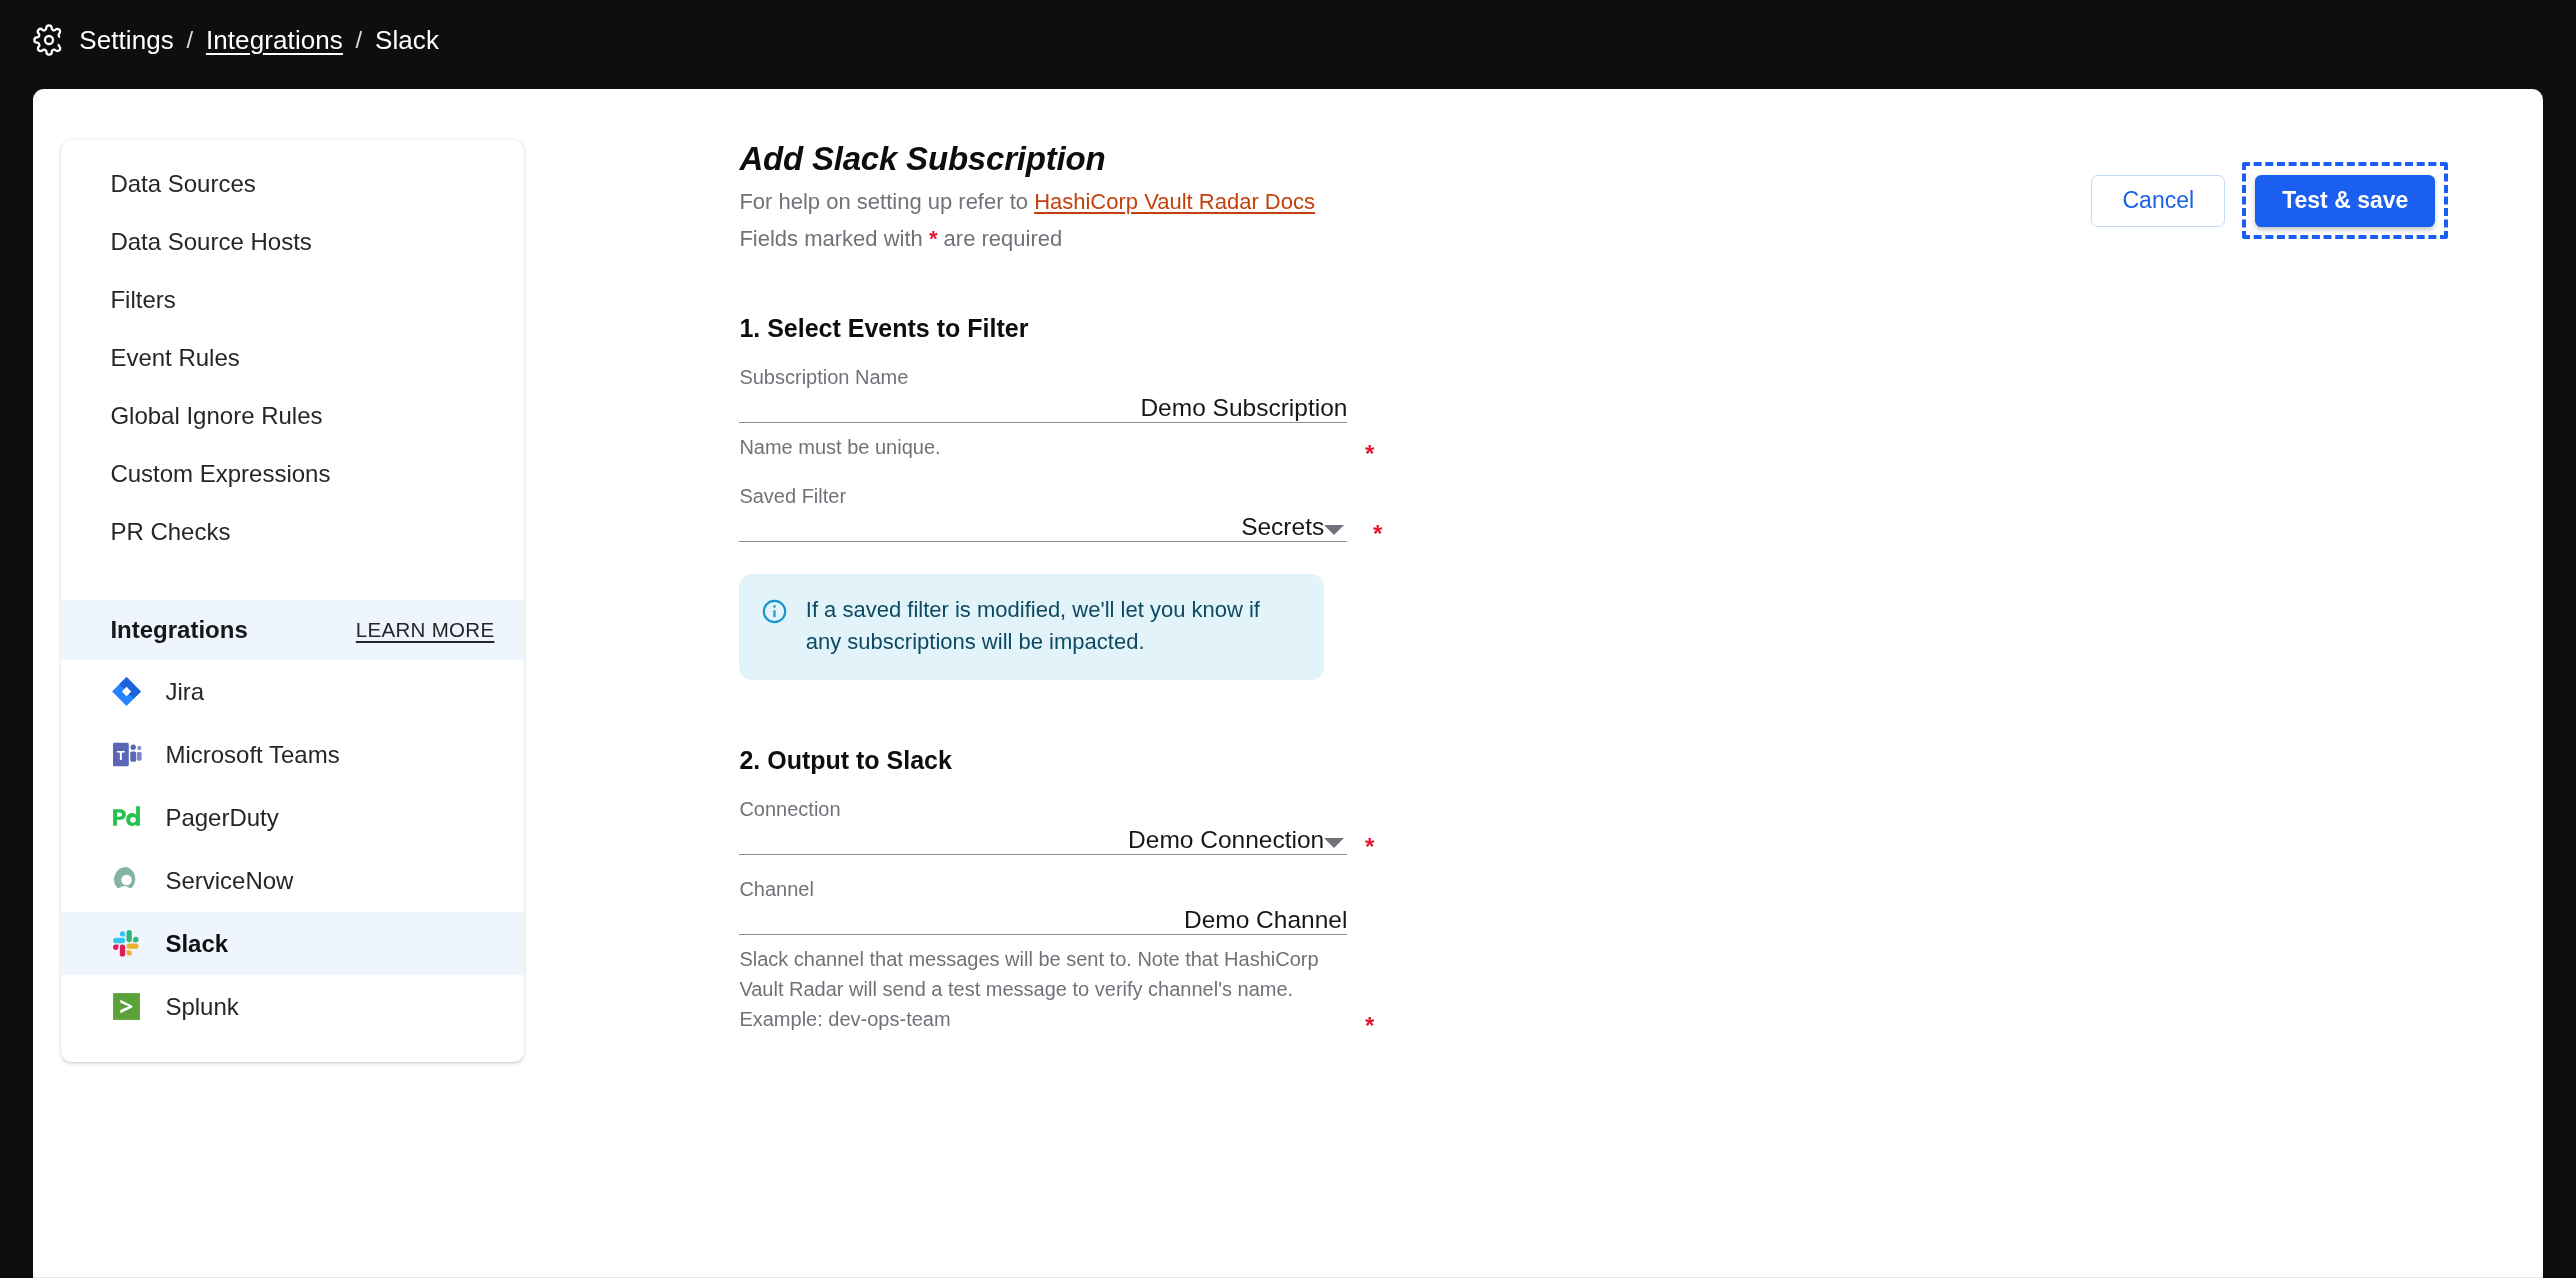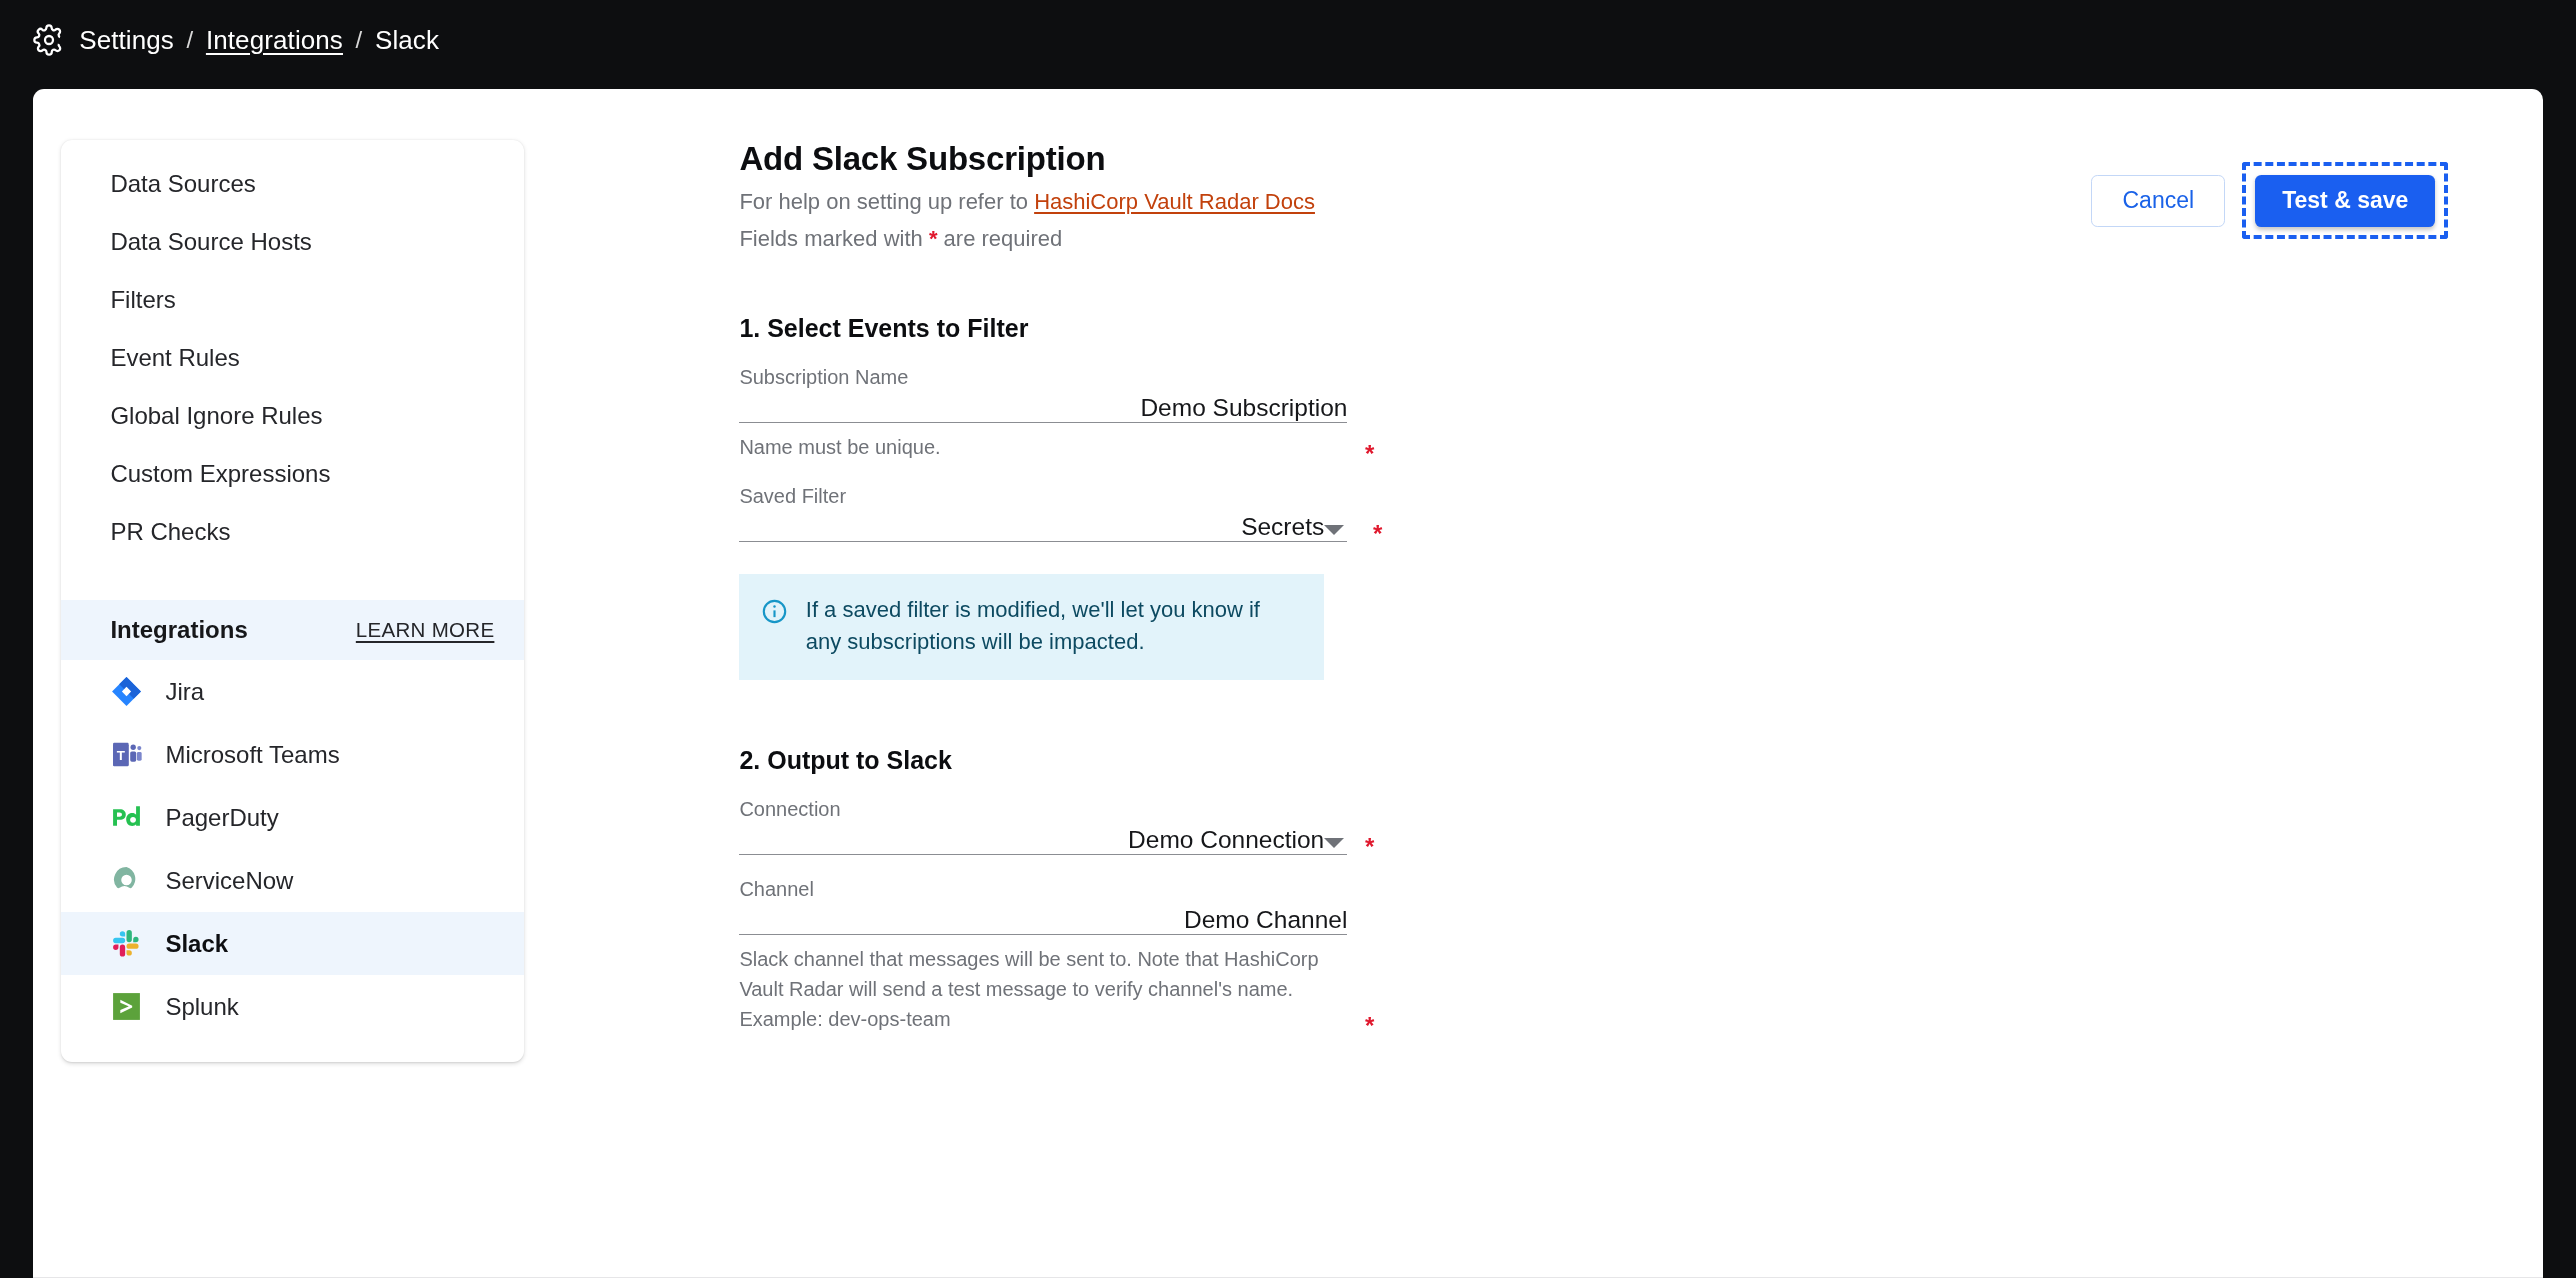--- a/index.html
+++ b/index.html
@@ -81,21 +81,21 @@
   .integ-item.active { background: #eef5fd; font-weight: bold; color: #0e0f12; }
   .integ-icon { width: 33px; height: 33px; flex: none; display: block; }
 
   
   .main {
     flex: 1;
     padding-left: 215px;
     padding-right: 95px;
     position: relative;
   }
-  .page-title { font-size: 33px; font-weight: bold; color: #0c0d10; letter-spacing: -0.2px; }
+  .page-title { font-size: 33px; font-weight: bold; color: #0c0d10; letter-spacing: -0.2px; font-style: italic; }
   .sub-line { margin-top: 11px; font-size: 22px; color: #6f7278; }
   .sub-line a { color: #c2410c; text-decoration: underline; text-underline-offset: 3.2px; cursor: pointer; }
   .req-star { color: #e0182d; font-weight: bold; }
 
   .section-title { font-size: 25px; font-weight: bold; color: #0c0d10; }
   .s1 { margin-top: 62px; }
   .s2 { margin-top: 66px; }
 
   .field { margin-top: 23px; width: 608px; position: relative; }
   .field-label { font-size: 20px; color: #6f7278; }
@@ -108,21 +108,21 @@
   .caret { width: 0; height: 0; border-left: 10.3px solid transparent; border-right: 10.3px solid transparent; border-top: 10.3px solid #6f7278; margin-bottom: 6.3px; margin-right: 3.2px; }
   .field-star { position: absolute; right: -27px; bottom: -6.3px; color: #e0182d; font-size: 24px; font-weight: bold; }
   .field-star.drop { right: -35px; }
   .helper { margin-top: 9.5px; font-size: 20px; color: #6f7278; line-height: 1.5; width: 601px; }
 
   
   .callout {
     margin-top: 32px;
     width: 585px;
     background: #e2f3fa;
-    border-radius: 0;
+    border-radius: 13px;
     padding: 20.5px 24px 22px 22px;
     display: flex; gap: 17.4px;
   }
   .info-icon { width: 27px; height: 27px; flex: none; margin-top: 3.2px; }
   .callout-text { font-size: 22px; line-height: 1.45; color: #0d4a61; }
 
   
   .actions {
     position: absolute;
     right: 95px; top: 22px;

